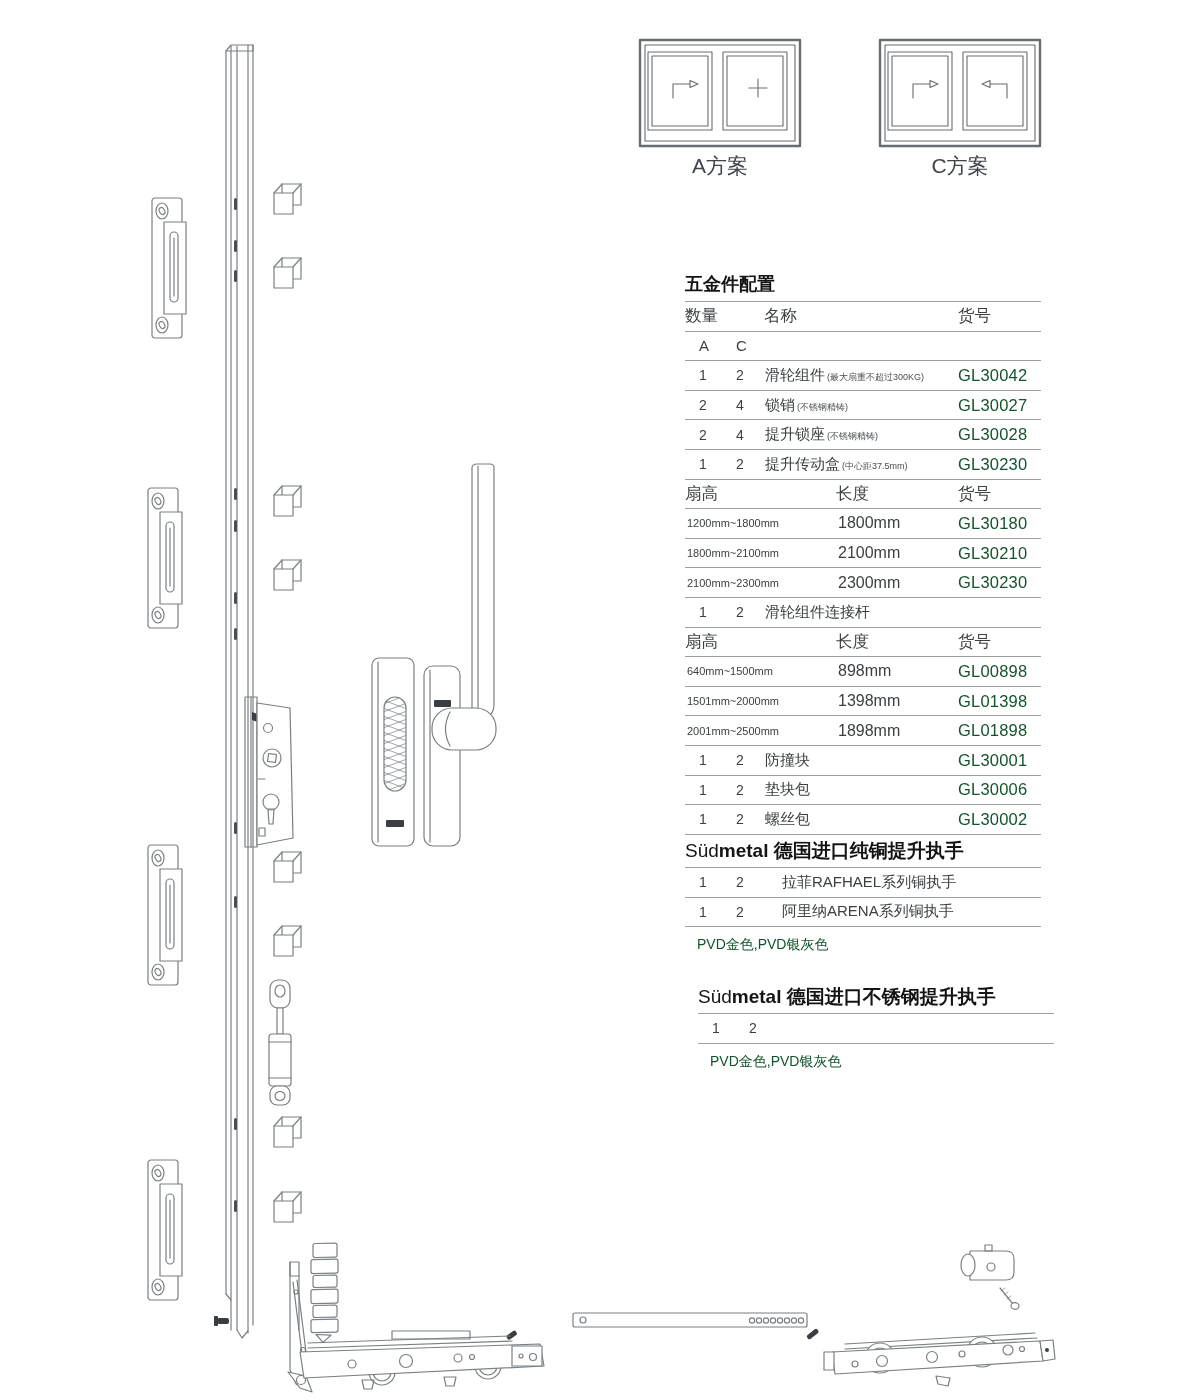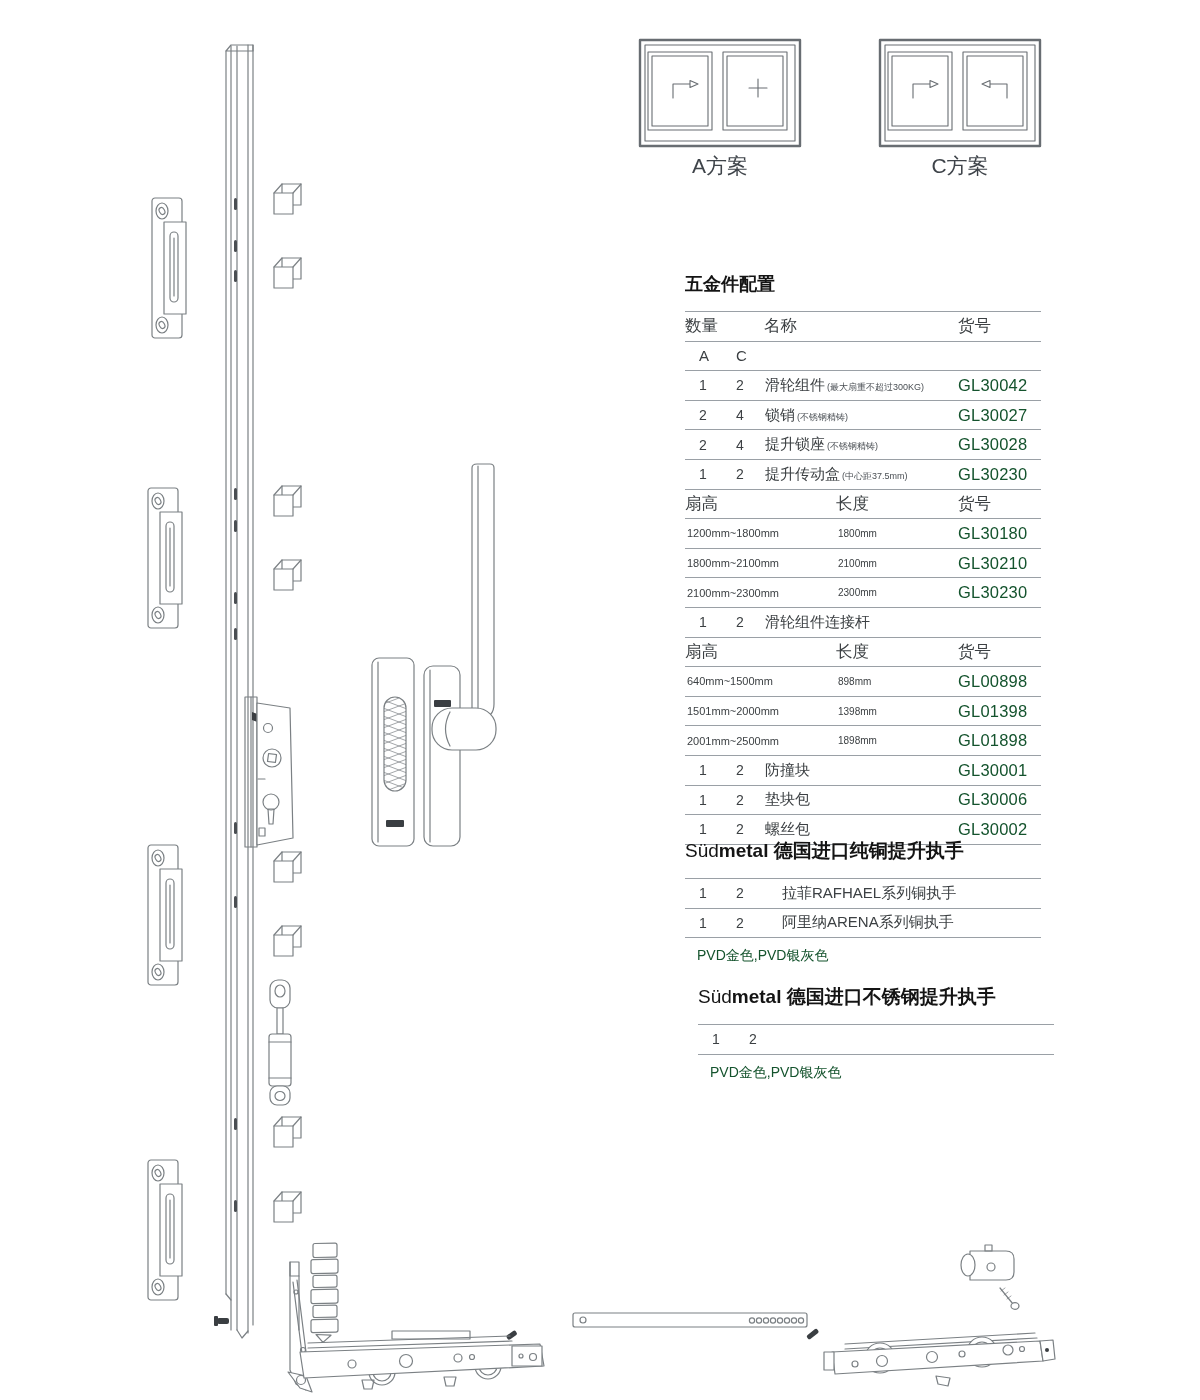--- a/index.html
+++ b/index.html
@@ -10,40 +10,40 @@
   svg.art .wf{fill:#ffffff;}
   svg.art .dk{fill:#3a3e42;stroke:none;}
   svg.art .thin{stroke-width:.7;}
   svg.art .frame{stroke:#686d72;stroke-width:2.4;}
   svg.art .fr1{stroke:#686d72;stroke-width:1.1;}
   svg.art .slot{fill:#4a4e52;stroke:none;}
 
   .win-label{position:absolute;width:160px;text-align:center;font-size:21px;color:#3f444a;}
 
   .tbl{position:absolute;left:685px;top:272px;width:356px;}
-  .tbl-title{font-size:18px;font-weight:bold;color:#141414;padding-bottom:15px;border-bottom:1px solid #9aa0a6;}
+  .tbl-title{font-size:18px;font-weight:bold;color:#141414;padding-bottom:5px;border-bottom:1px solid #9aa0a6;}
   .row{display:flex;align-items:center;height:28.6px;border-bottom:1px solid #9aa0a6;font-size:14px;}
   .ca{width:37px;padding-left:14px;box-sizing:content-box;}
   .cc{width:29px;}
   .cn{flex:1;white-space:nowrap;}
   .nm{font-size:15px;}
   .nt{font-size:9px;margin-left:2px;color:#4a4f54;}
   .ck{width:83px;font-size:16.5px;letter-spacing:.2px;color:#14532d;}
   .size .cr{width:151px;padding-left:2px;font-size:11px;}
-  .size .cl{flex:1;font-size:10px;}
+  .size .cl{flex:1;font-size:16px;}
   .sub .s1{width:151px;font-size:16.5px;}
   .sub .s2{flex:1;font-size:16.5px;}
   .sub .s3{width:83px;font-size:16.5px;}
   .hdr .h1{width:79px;font-size:16.5px;}
   .hdr .h2{flex:1;font-size:16.5px;}
   .hdr .h3{width:83px;font-size:16.5px;}
   .ac .ca,.ac .cc{font-size:15px;}
 
   .sec{position:absolute;left:685px;width:356px;}
-  .sec-title{font-size:19px;color:#141414;padding-bottom:14px;border-bottom:1px solid #9aa0a6;white-space:nowrap;}
+  .sec-title{font-size:19px;color:#141414;padding-bottom:3px;border-bottom:1px solid #9aa0a6;white-space:nowrap;}
   .bl{font-weight:400;}
   .bb{font-weight:700;}
   .bt{font-weight:700;}
   .sec .row .cn{padding-left:17px;font-size:15px;}
   .pvd{font-size:14px;padding-left:12px;margin-top:9px;color:#14532d;}
 </style>
 </head>
 <body>
 
 <div class="canvas">

